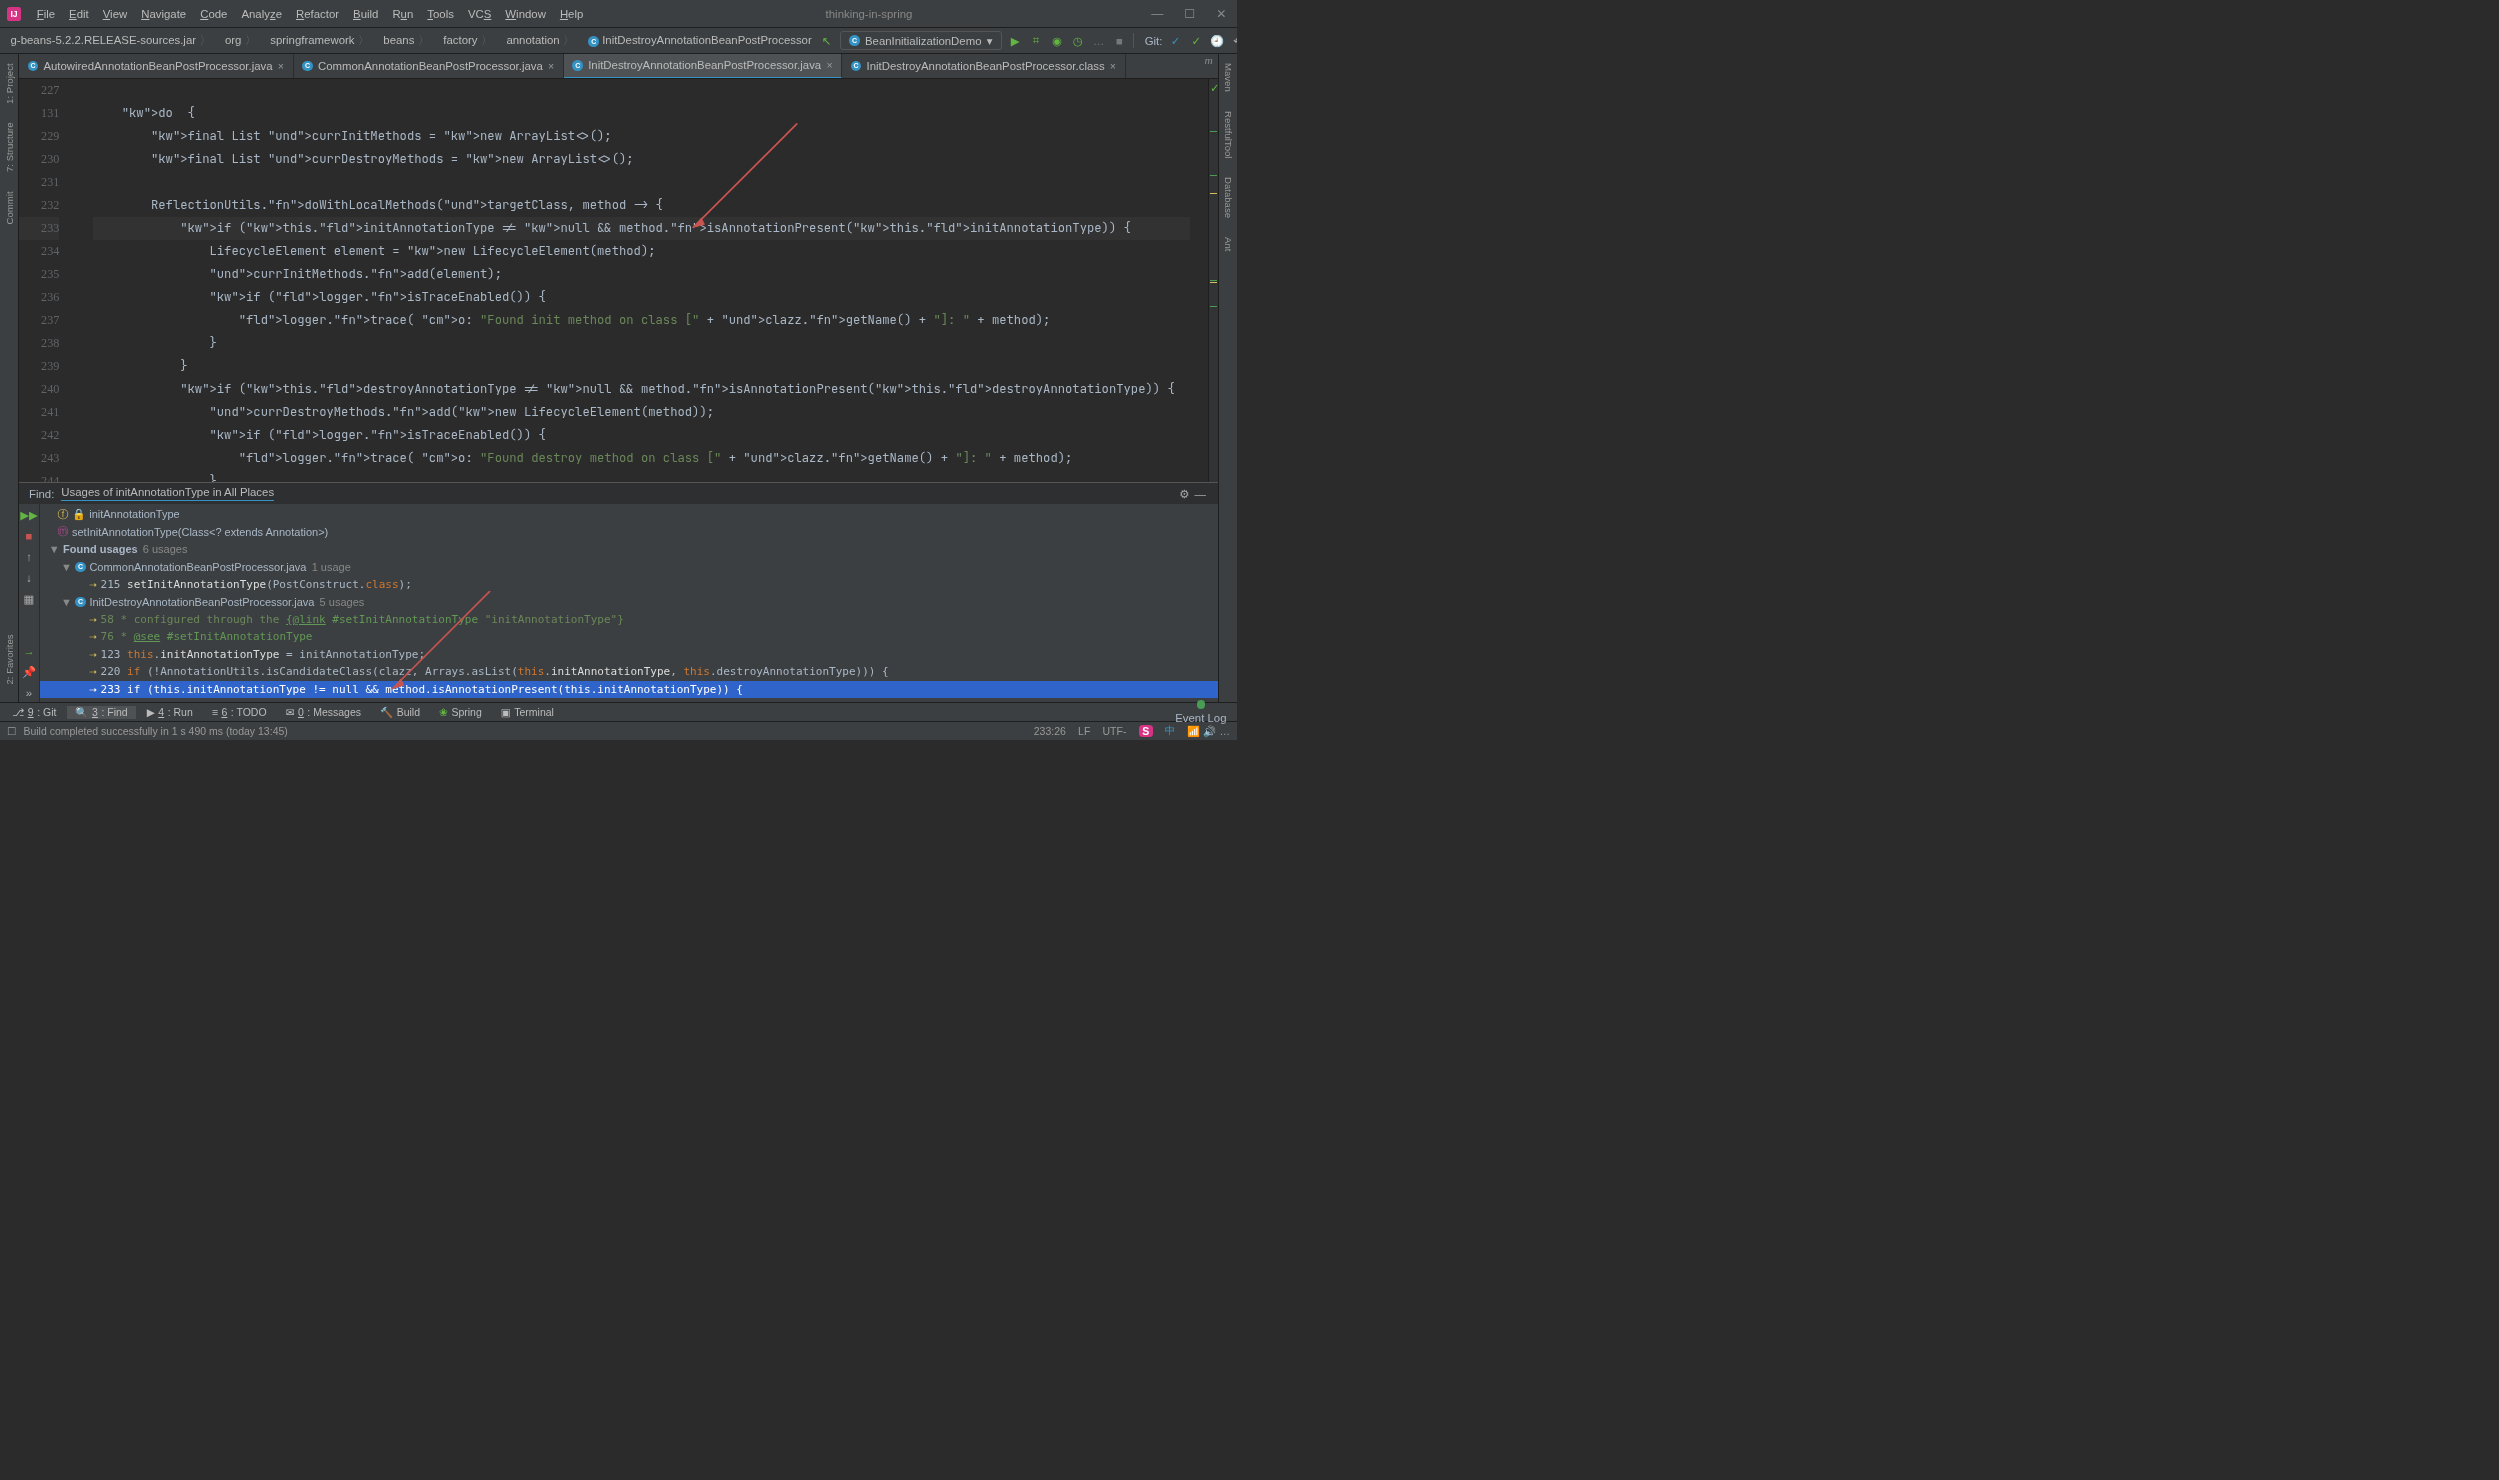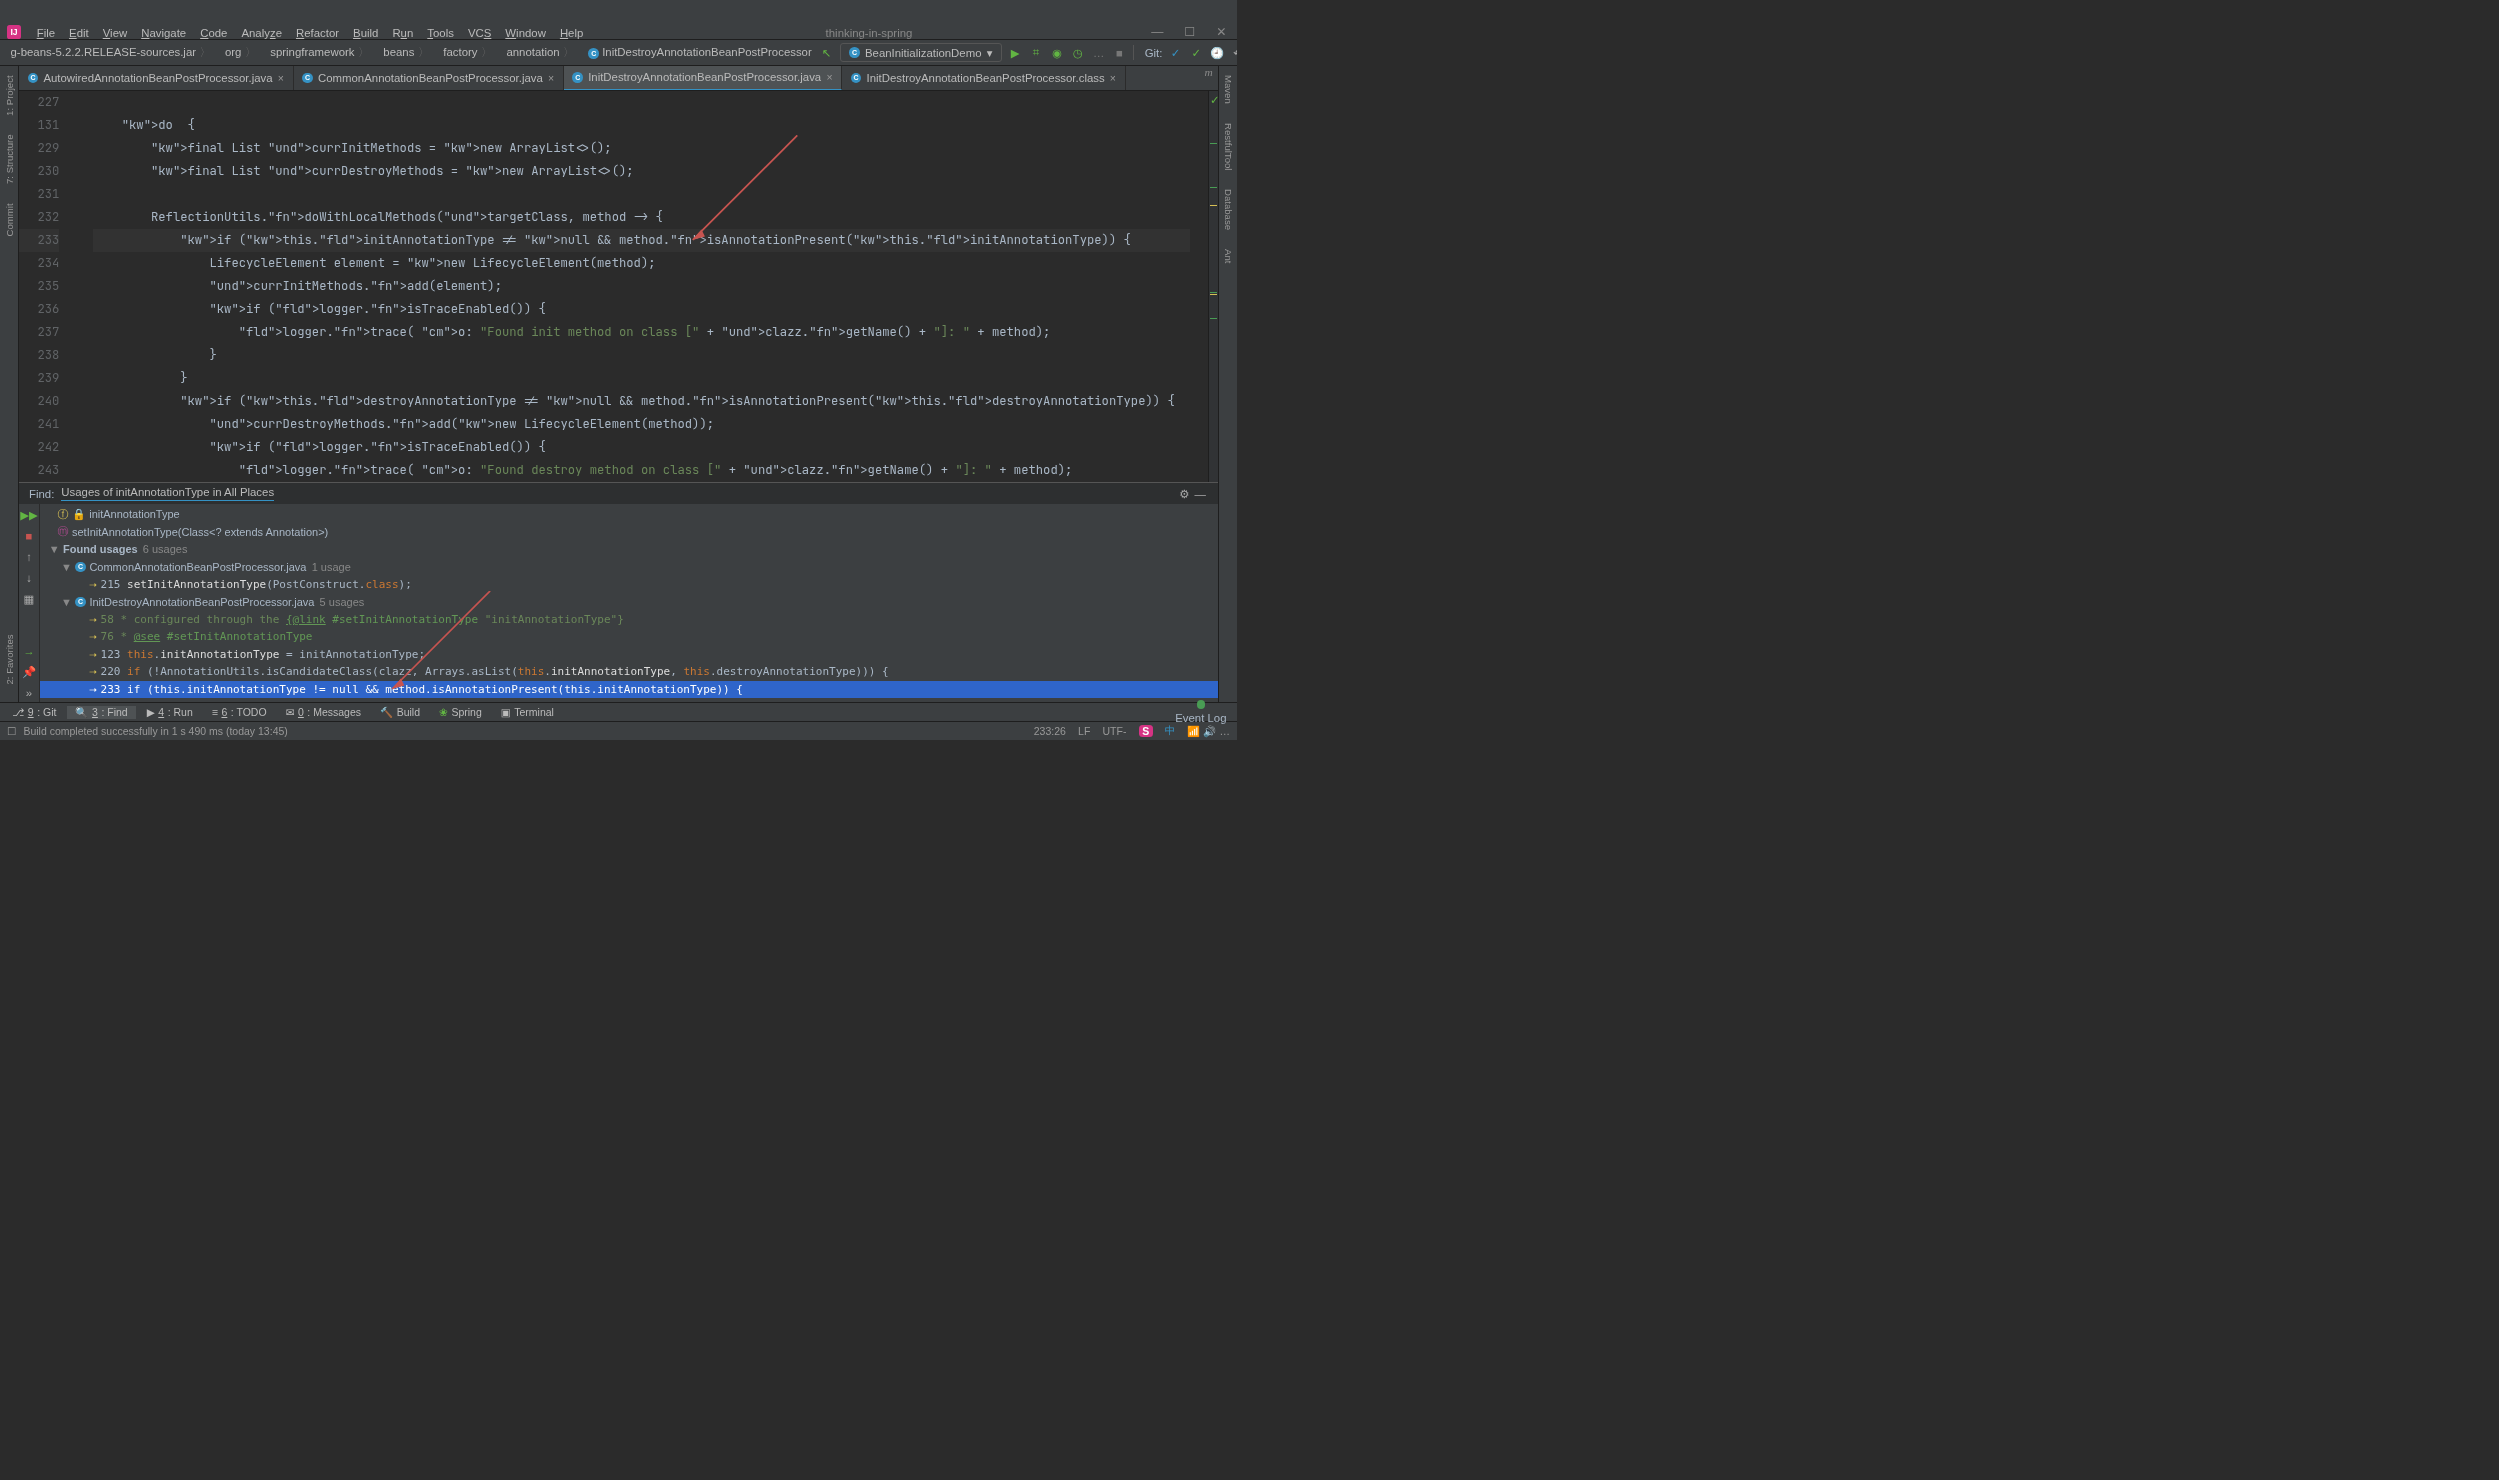--- a/index.html
+++ b/index.html
@@ -9,23 +9,23 @@
   font-family: "Segoe UI", Arial, sans-serif;
   font-size: 11.4px;
   width: 1237px;
   height: 740px;
   overflow: hidden;
   display: flex;
   flex-direction: column;
 }
 .titlebar {
   background: #3c3f41;
-  height: 40px;
-  display: flex;
-  align-items: flex-end;
+  height: 28px;
+  display: flex;
+  align-items: center;
   padding: 0 7px;
   border-bottom: 0.9px solid #1e1e1e;
 }
 .app-icon {
   width: 14px; height: 14px;
   background: #d63384;
   border-radius: 2.6px;
   margin-right: 8.7px;
   display: flex; align-items: center; justify-content: center;
   font-size: 8.7px; color: #fff; font-weight: bold;
@@ -113,21 +113,21 @@
 .editor-area {
   flex: 1;
   background: #2b2b2b;
   display: flex;
   overflow: auto;
   font-family: "JetBrains Mono", "Consolas", monospace;
   font-size: 12.2px;
   line-height: 23px;
   position: relative;
 }
-.gutter-num { width: 56px; text-align: right; color: #606366; padding-right: 15.7px; user-select: none; }
+.gutter-num { width: 56px; text-align: right; color: #606366; padding-right: 15.7px; user-select: none; font-family: Liberation Serif, serif; }
 .fold-col { width: 17.5px; }
 .code-col { flex: 1; white-space: pre; padding-right: 17.5px; }
 .hl-line { background: #323232; }
 .str { color: #6a8759; }
 
 .arrow-svg { position: absolute; pointer-events: none; }
 
 .find-panel {
   background: #3c3f41;
   border-top: 0.9px solid #555;

